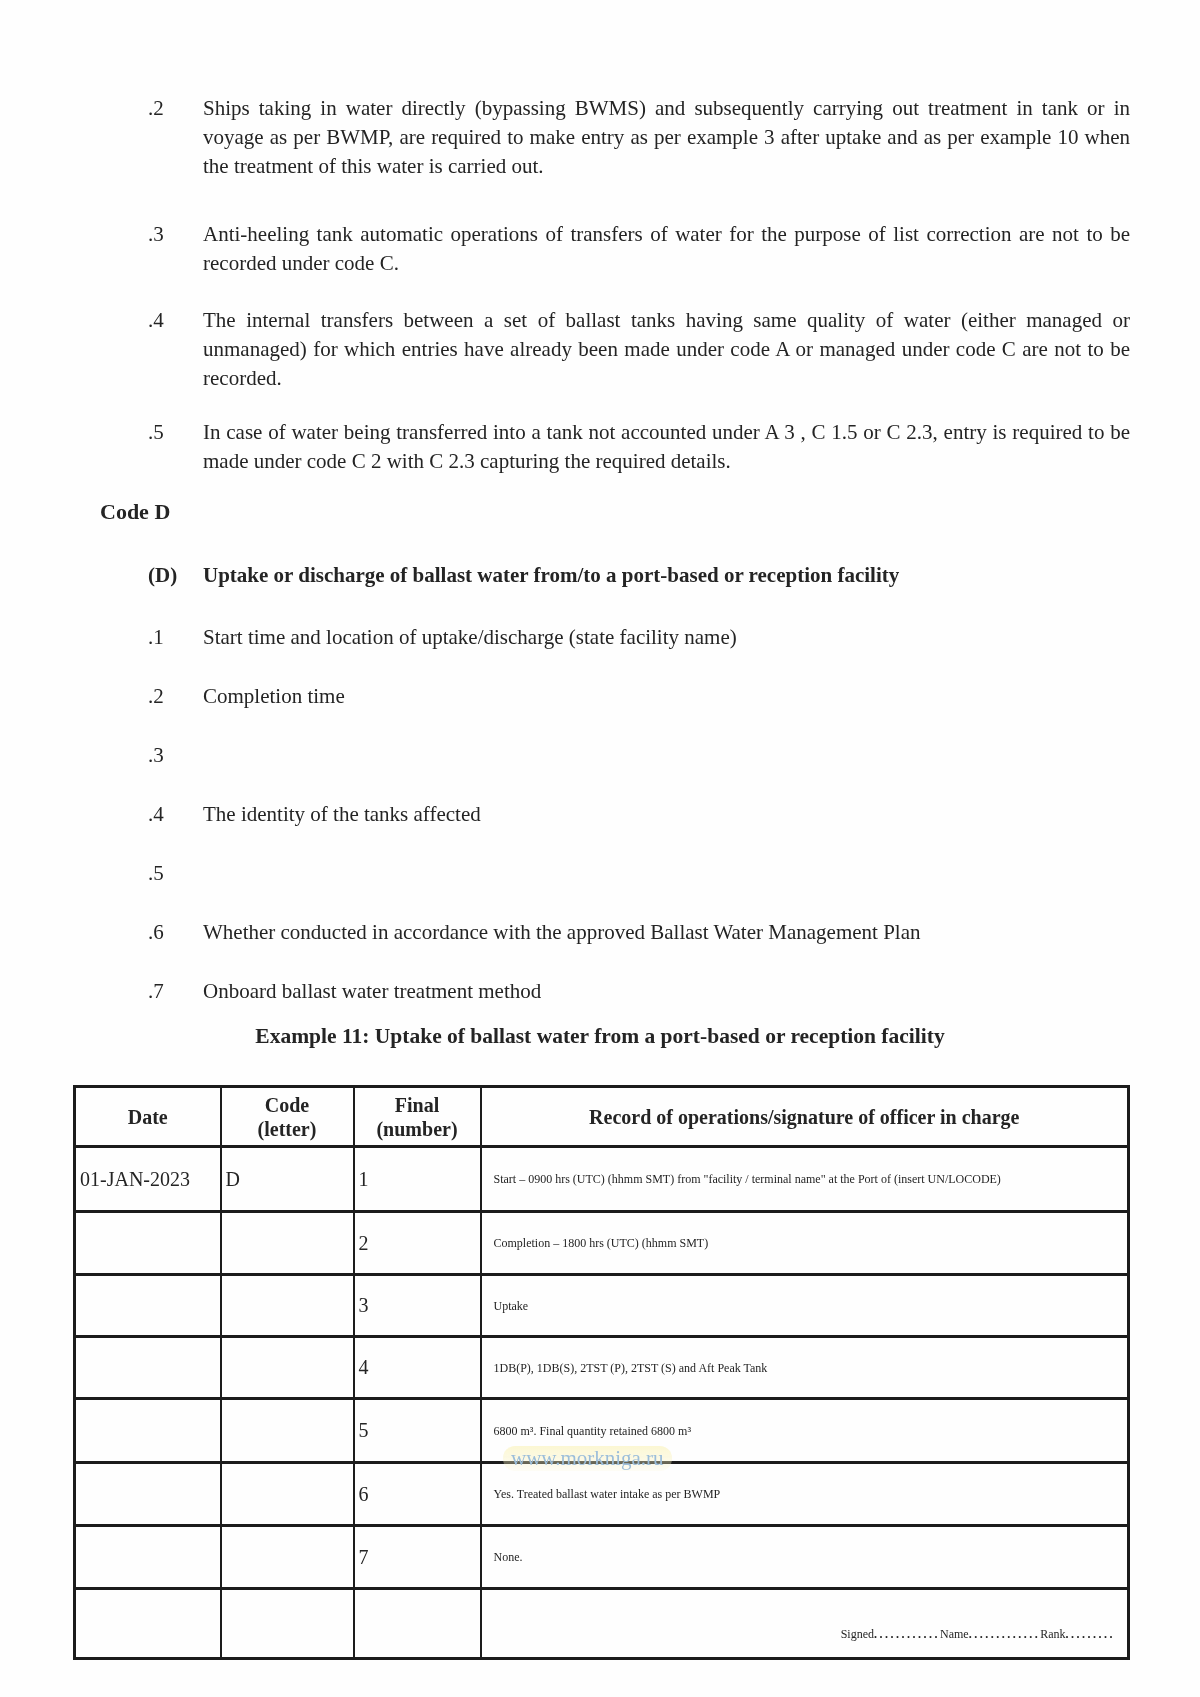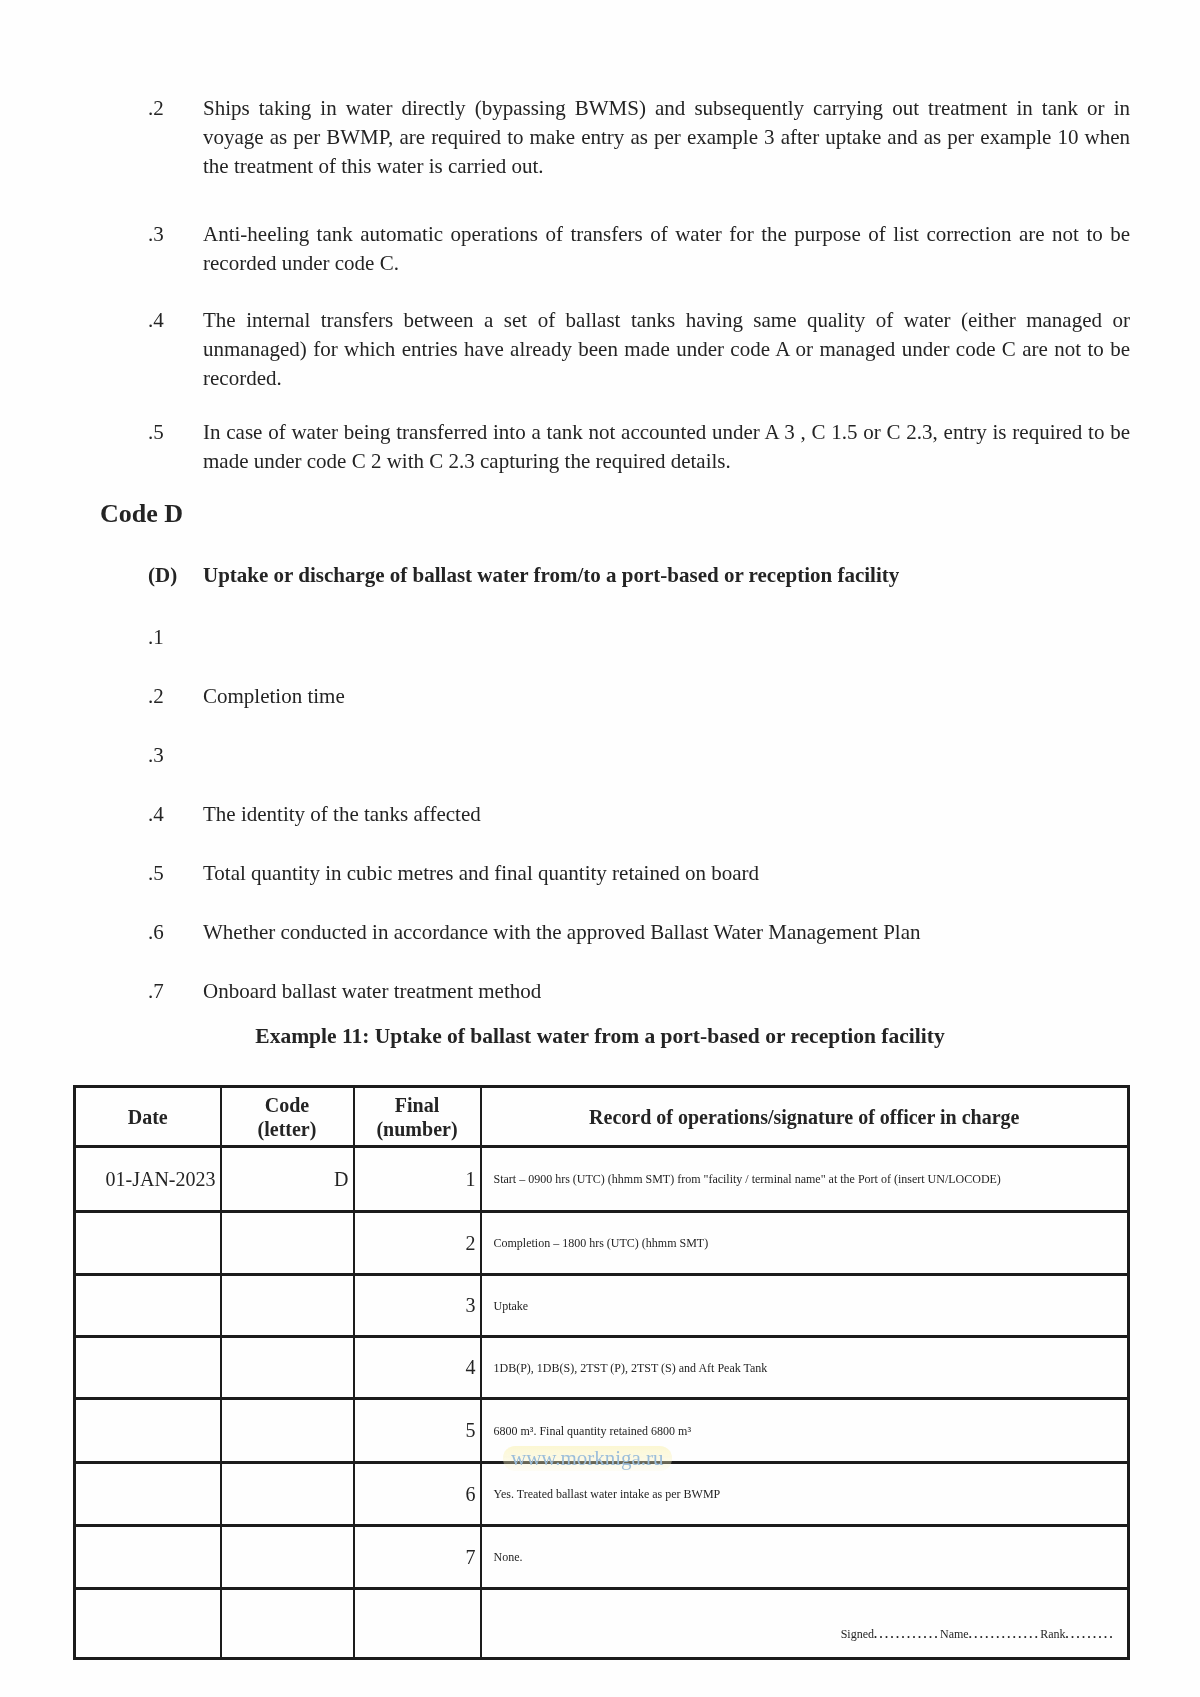--- a/index.html
+++ b/index.html
@@ -17,21 +17,21 @@
   .para{
     left:148px;width:982px;
     display:flex;align-items:flex-start;
     font-size:21px;line-height:29px;
   }
   .para .num{flex:0 0 55px;}
   .para .ptext{flex:1 1 auto;text-align:justify;}
   
   .code-heading{
     left:100px;
-    font-size:26px;font-weight:bold;
+    font-size:22px;font-weight:bold;
   }
   .subsection{
     left:148px;width:982px;
     display:flex;align-items:flex-start;
     font-size:21px;line-height:28px;font-weight:bold;
   }
   .subsection .num{flex:0 0 55px;}
   
   .list-item{
     left:148px;width:982px;
@@ -60,21 +60,21 @@
     overflow:hidden;
   }
   table.records{border-width:3px;}
   th.hdr{
     font-size:20px;font-weight:bold;
     text-align:center;vertical-align:middle;
     white-space:pre-line;line-height:24px;
     padding:2px 4px;
   }
   td.c{
-    font-size:20px;text-align:right;vertical-align:middle;
+    font-size:20px;text-align:left;vertical-align:middle;
     padding:2px 4px;
   }
   td.rec{
     font-size:12px;text-align:left;vertical-align:middle;
     padding:4px 12px;line-height:26px;
   }
   td.sig{vertical-align:bottom;padding-bottom:10px;text-align:right;}
   .leader{
     font-weight:bold;letter-spacing:2.5px;
   }
@@ -114,35 +114,35 @@
 
   <div class="abs code-heading" style="top:499px;">Code D</div>
 
   <div class="abs subsection" style="top:561px;">
     <span class="num">(D)</span>
     <div>Uptake or discharge of ballast water from/to a port-based or reception facility</div>
   </div>
 
   <div class="abs list-item" style="top:624px;">
     <span class="num">.1</span>
+    <div>Start time and location of uptake/discharge (state facility name)</div>
   </div>
   <div class="abs list-item" style="top:683px;">
     <span class="num">.2</span>
     <div>Completion time</div>
   </div>
   <div class="abs list-item" style="top:742px;">
     <span class="num">.3</span>
   </div>
   <div class="abs list-item" style="top:801px;">
     <span class="num">.4</span>
     <div>The identity of the tanks affected</div>
   </div>
   <div class="abs list-item" style="top:860px;">
     <span class="num">.5</span>
-    <div>Total quantity in cubic metres and final quantity retained on board</div>
   </div>
   <div class="abs list-item" style="top:919px;">
     <span class="num">.6</span>
     <div>Whether conducted in accordance with the approved Ballast Water Management Plan</div>
   </div>
   <div class="abs list-item" style="top:978px;">
     <span class="num">.7</span>
     <div>Onboard ballast water treatment method</div>
   </div>
 

